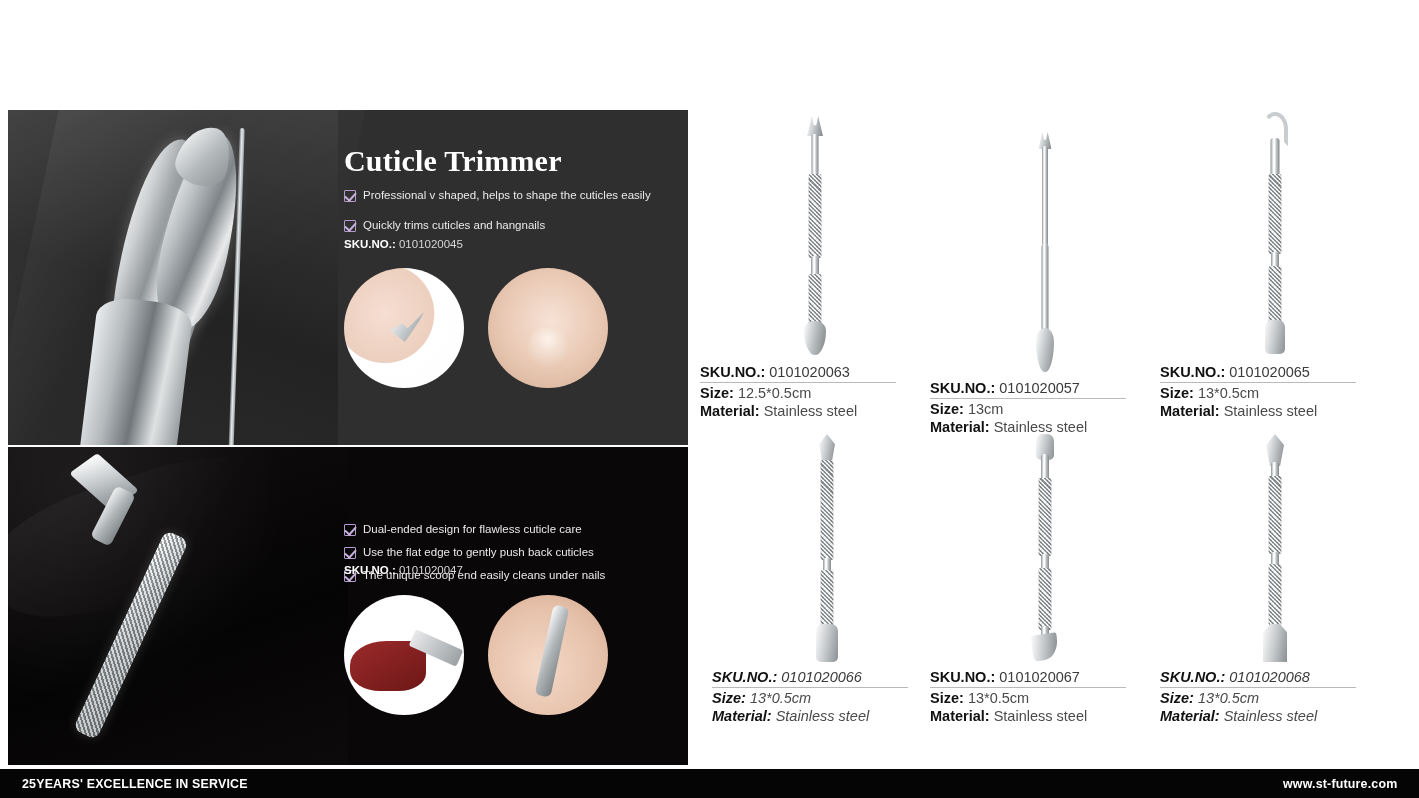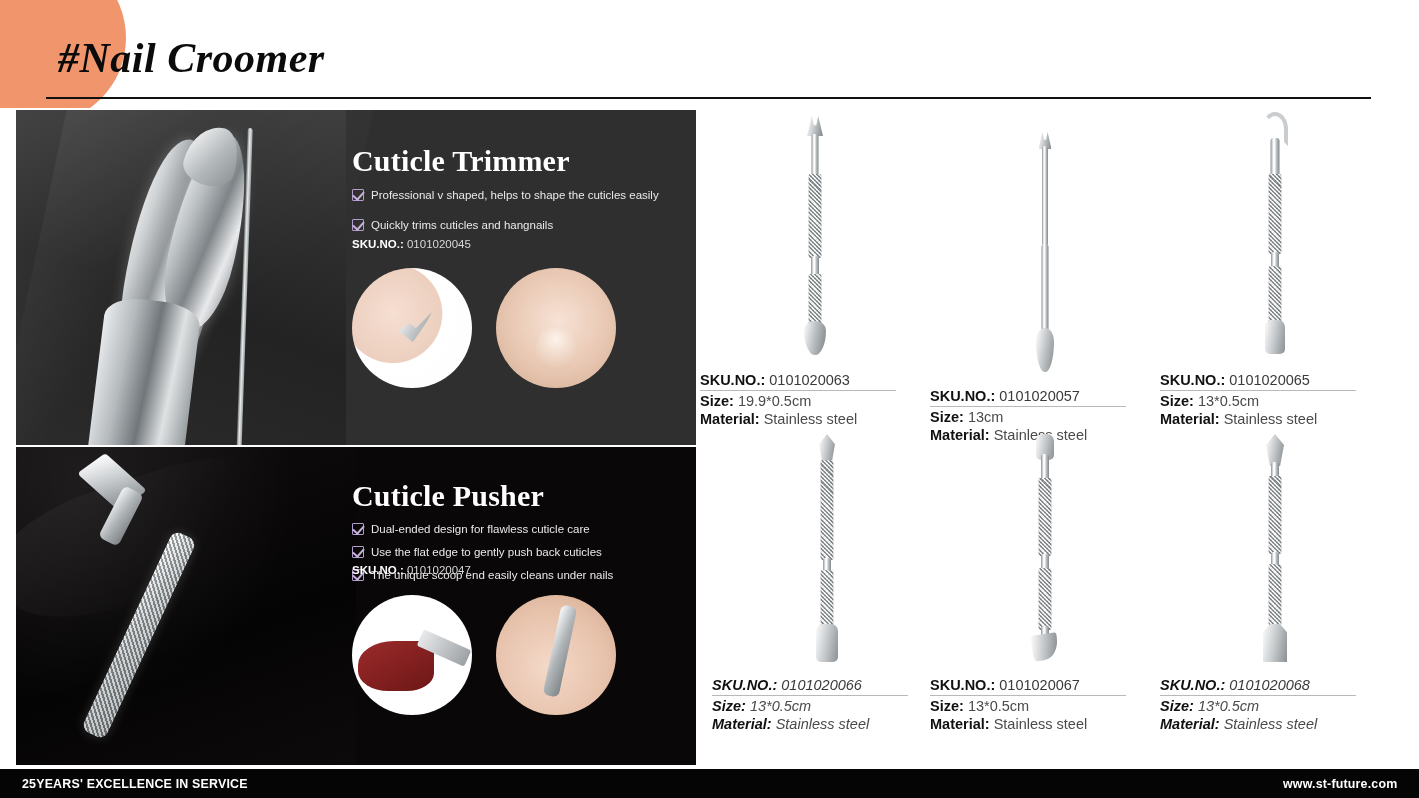--- a/index.html
+++ b/index.html
@@ -25,21 +25,21 @@
     font-size: 42px; letter-spacing: 0.5px; color: #0b0b0b;
     white-space: nowrap;
   }
   .title-rule {
     position: absolute; left: 46px; top: 97px; width: 1325px; height: 2px; background: #111;
   }
 
   
   .left-col { position: absolute; left: 0; top: 110px; width: 680px; height: 655px; }
 
-  .panel { position: absolute; left: 16px; width: 680px; overflow: hidden; }
+  .panel { position: absolute; left: 8px; width: 680px; overflow: hidden; }
   .panel-trimmer { top: 0; height: 335px; background: #2f2f2f; }
   .panel-pusher  { top: 337px; height: 318px; background: #0a0708; }
 
   
   .bg-tool-upper {
     position: absolute; left: -10px; top: 0; width: 340px; height: 335px;
     background:
       linear-gradient(118deg, rgba(255,255,255,0.10) 0%, rgba(255,255,255,0) 42%),
       linear-gradient(200deg, #3a3a3a 0%, #232323 55%, #2b2b2b 100%);
   }
@@ -112,21 +112,21 @@
     font-family: "Liberation Serif", serif; font-weight: 700; color: #ffffff;
     font-size: 30px; letter-spacing: 0.2px; white-space: nowrap;
   }
   .panel-trimmer .panel-title { position: absolute; left: 0; top: 34px; }
   .panel-pusher  .panel-title { position: absolute; left: 0; top: 32px; }
 
   .feature-list { position: absolute; left: 0; width: 340px; }
   .panel-trimmer .feature-list { top: 78px; }
   .panel-pusher  .feature-list { top: 75px; }
   .feature {
-    display: flex; align-items: center; gap: 7px;
+    display: flex; align-items: flex-end; gap: 7px;
     color: #e9e9ea; font-size: 11.5px; line-height: 14px; white-space: nowrap;
   }
   .panel-trimmer .feature { margin-bottom: 16px; }
   .panel-pusher  .feature { margin-bottom: 9px; font-size: 11.5px; }
   .check-box {
     flex: 0 0 auto; width: 12px; height: 12px; margin-top: 0px;
     border: 1.6px solid #b39ccd; border-radius: 1px; position: relative;
   }
   .check-box::after {
     content: ""; position: absolute; left: 2px; top: -1px;
@@ -173,21 +173,21 @@
   .nail-b::after {
     content:""; position:absolute; left:56px; top:10px; width:16px; height:92px;
     background: linear-gradient(100deg,#fbfbfc,#b0b5b8 48%,#7f8487);
     transform: rotate(12deg); border-radius: 6px;
   }
 
   
   .grid { position: absolute; left: 690px; top: 110px; width: 729px; height: 655px; }
   .cell { position: absolute; width: 230px; }
   .cell .stage { position: relative; width: 230px; height: 250px; }
-  .cell-info { margin-top: 12px; width: 196px; }
+  .cell-info { margin-top: 4px; width: 196px; }
   .info-sku {
     font-size: 14.5px; color: #3a3a3a; white-space: nowrap;
     border-bottom: 1px solid #b9b9b9; padding-bottom: 2px;
   }
   .info-sku .lbl { font-weight: 700; color: #111; }
   .info-line { font-size: 14.5px; color: #4a4a4a; white-space: nowrap; margin-top: 2px; }
   .info-line .lbl { font-weight: 700; color: #111; }
 
   
   .tool { position: absolute; left: 50%; transform: translateX(-50%); }
@@ -259,25 +259,20 @@
     transform: scaleX(0.92); transform-origin: left center; white-space: nowrap;
   }
   .footer-left { margin-left: 22px; }
   .footer-right { margin-right: 22px; transform-origin: right center; }
 </style>
 </head>
 <body>
 
 <div class="page">
 
-  <div class="header">
-    <div class="coral-blob"></div>
-    <div class="page-title">#Nail Croomer</div>
-    <div class="title-rule"></div>
-  </div>
 
   <div class="left-col">
 
     <div class="panel panel-trimmer">
       <div class="bg-tool-upper">
         <div class="nipper">
           <div class="blade blade-a"></div>
           <div class="blade blade-b"></div>
           <div class="blade-tip"></div>
           <div class="handle-shaft"></div>
@@ -310,21 +305,20 @@
     <div class="panel panel-pusher">
       <div class="bg-tool-lower">
         <div class="leather-crease"></div>
         <div class="pusher-tool">
           <div class="pusher-head"></div>
           <div class="pusher-neck"></div>
           <div class="pusher-grip"></div>
         </div>
       </div>
       <div class="panel-body">
-        <div class="panel-title">Cuticle Pusher</div>
         <div class="feature-list">
           <div class="feature">
             <span class="check-box"></span>
             <span>Dual-ended design for flawless cuticle care</span>
           </div>
           <div class="feature">
             <span class="check-box"></span>
             <span>Use the flat edge to gently push back cuticles</span>
           </div>
           <div class="feature">
@@ -357,21 +351,21 @@
           <div class="tipScoop" style="top:205px;"></div>
         </div>
       </div>
       <div class="cell-info">
         <div class="info-sku">
           <span class="lbl">SKU.NO.:</span>
           <span>0101020063</span>
         </div>
         <div class="info-line">
           <span class="lbl">Size:</span>
-          <span>19.9*0.5cm</span>
+          <span>12.5*0.5cm</span>
         </div>
         <div class="info-line">
           <span class="lbl">Material:</span>
           <span>Stainless steel</span>
         </div>
       </div>
     </div>
 
     <div class="cell" style="left:240px; top:16px;">
       <div class="stage">

